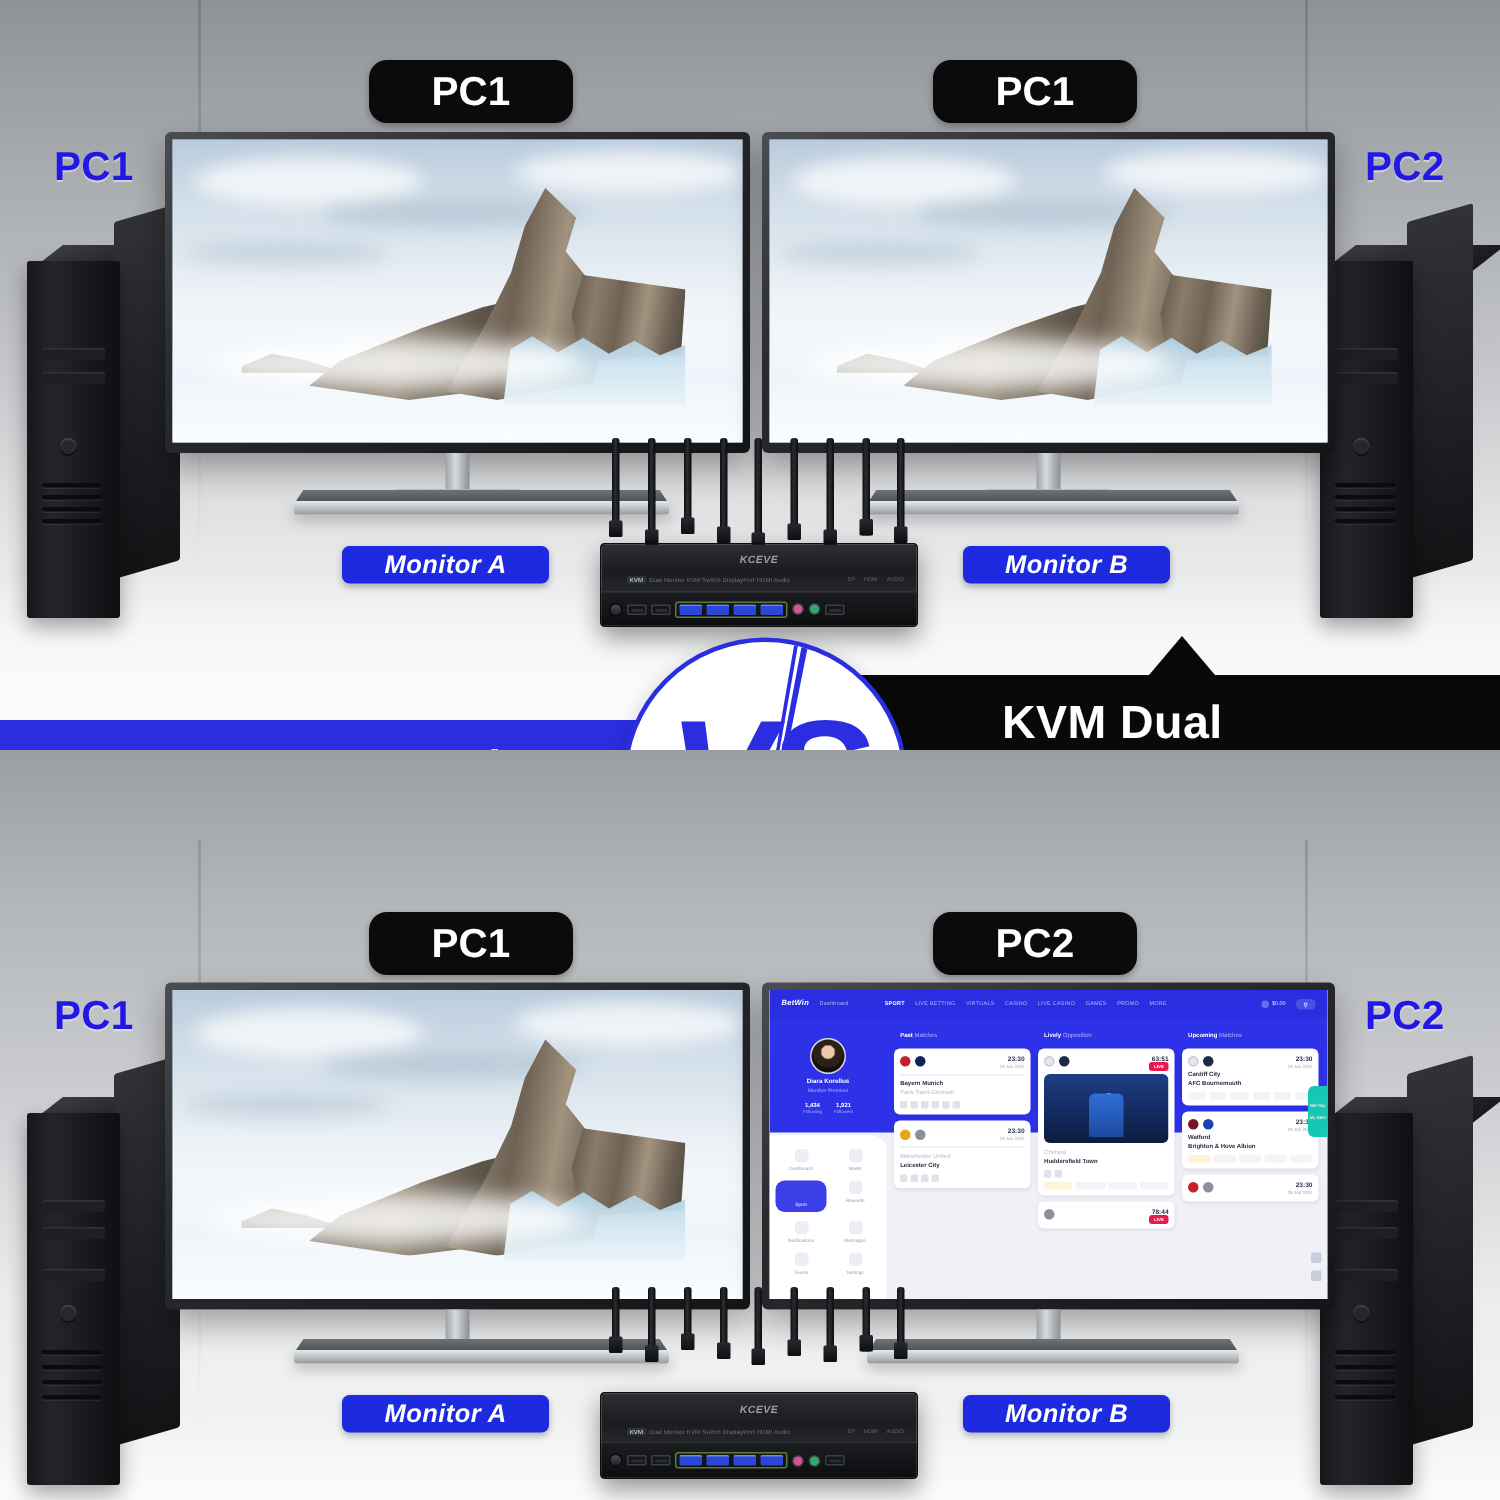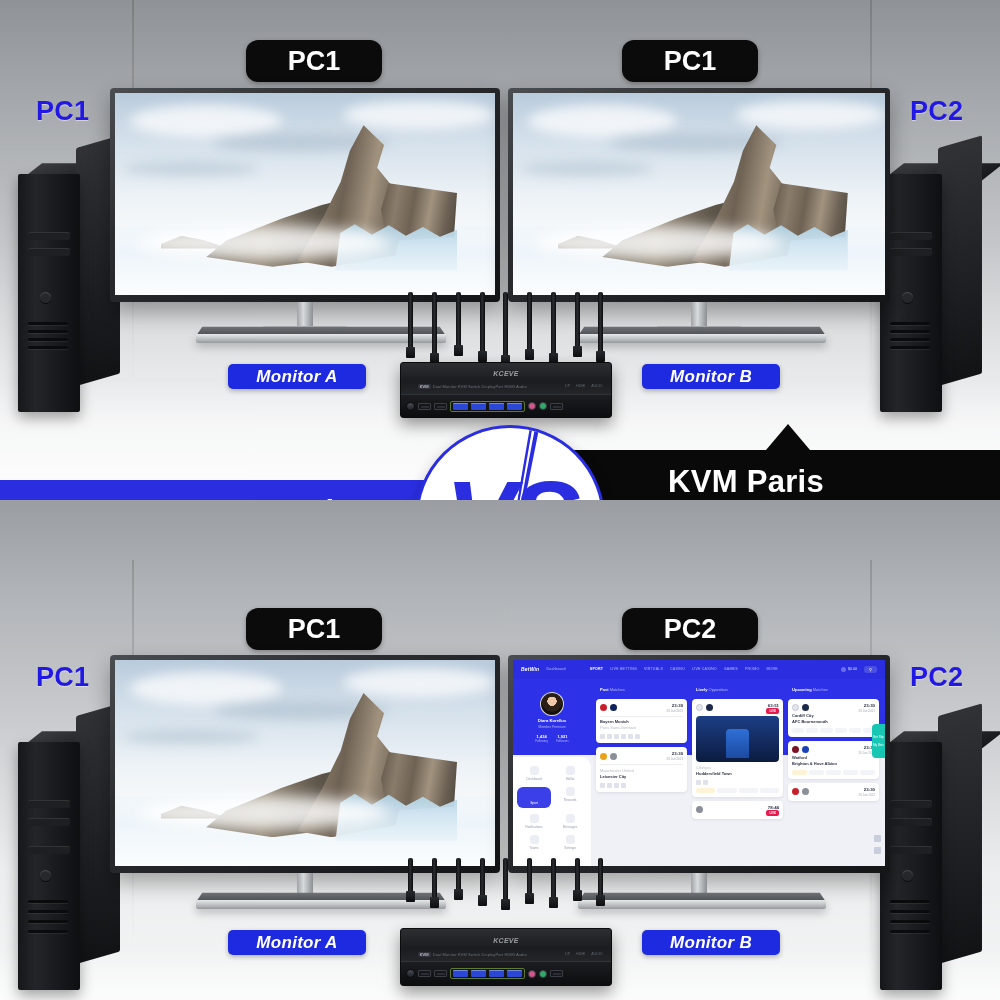--- a/index.html
+++ b/index.html
@@ -517,21 +517,21 @@
       </div>
     </div>
   </div>
 
   <div class="banner">
     <div class="bar-usb">
       <span class="bar-label">USB Mode</span>
       <div class="tip"></div>
     </div>
     <div class="bar-kvm">
-      <span class="bar-label">KVM Paris</span>
+      <span class="bar-label">KVM Dual</span>
       <div class="tip"></div>
     </div>
     <div class="vs-circle">
       <span class="vs-text">VS</span>
       <div class="bolt"></div>
       <div class="bolt2"></div>
     </div>
   </div>
 
   <div class="half bottom"></div>

